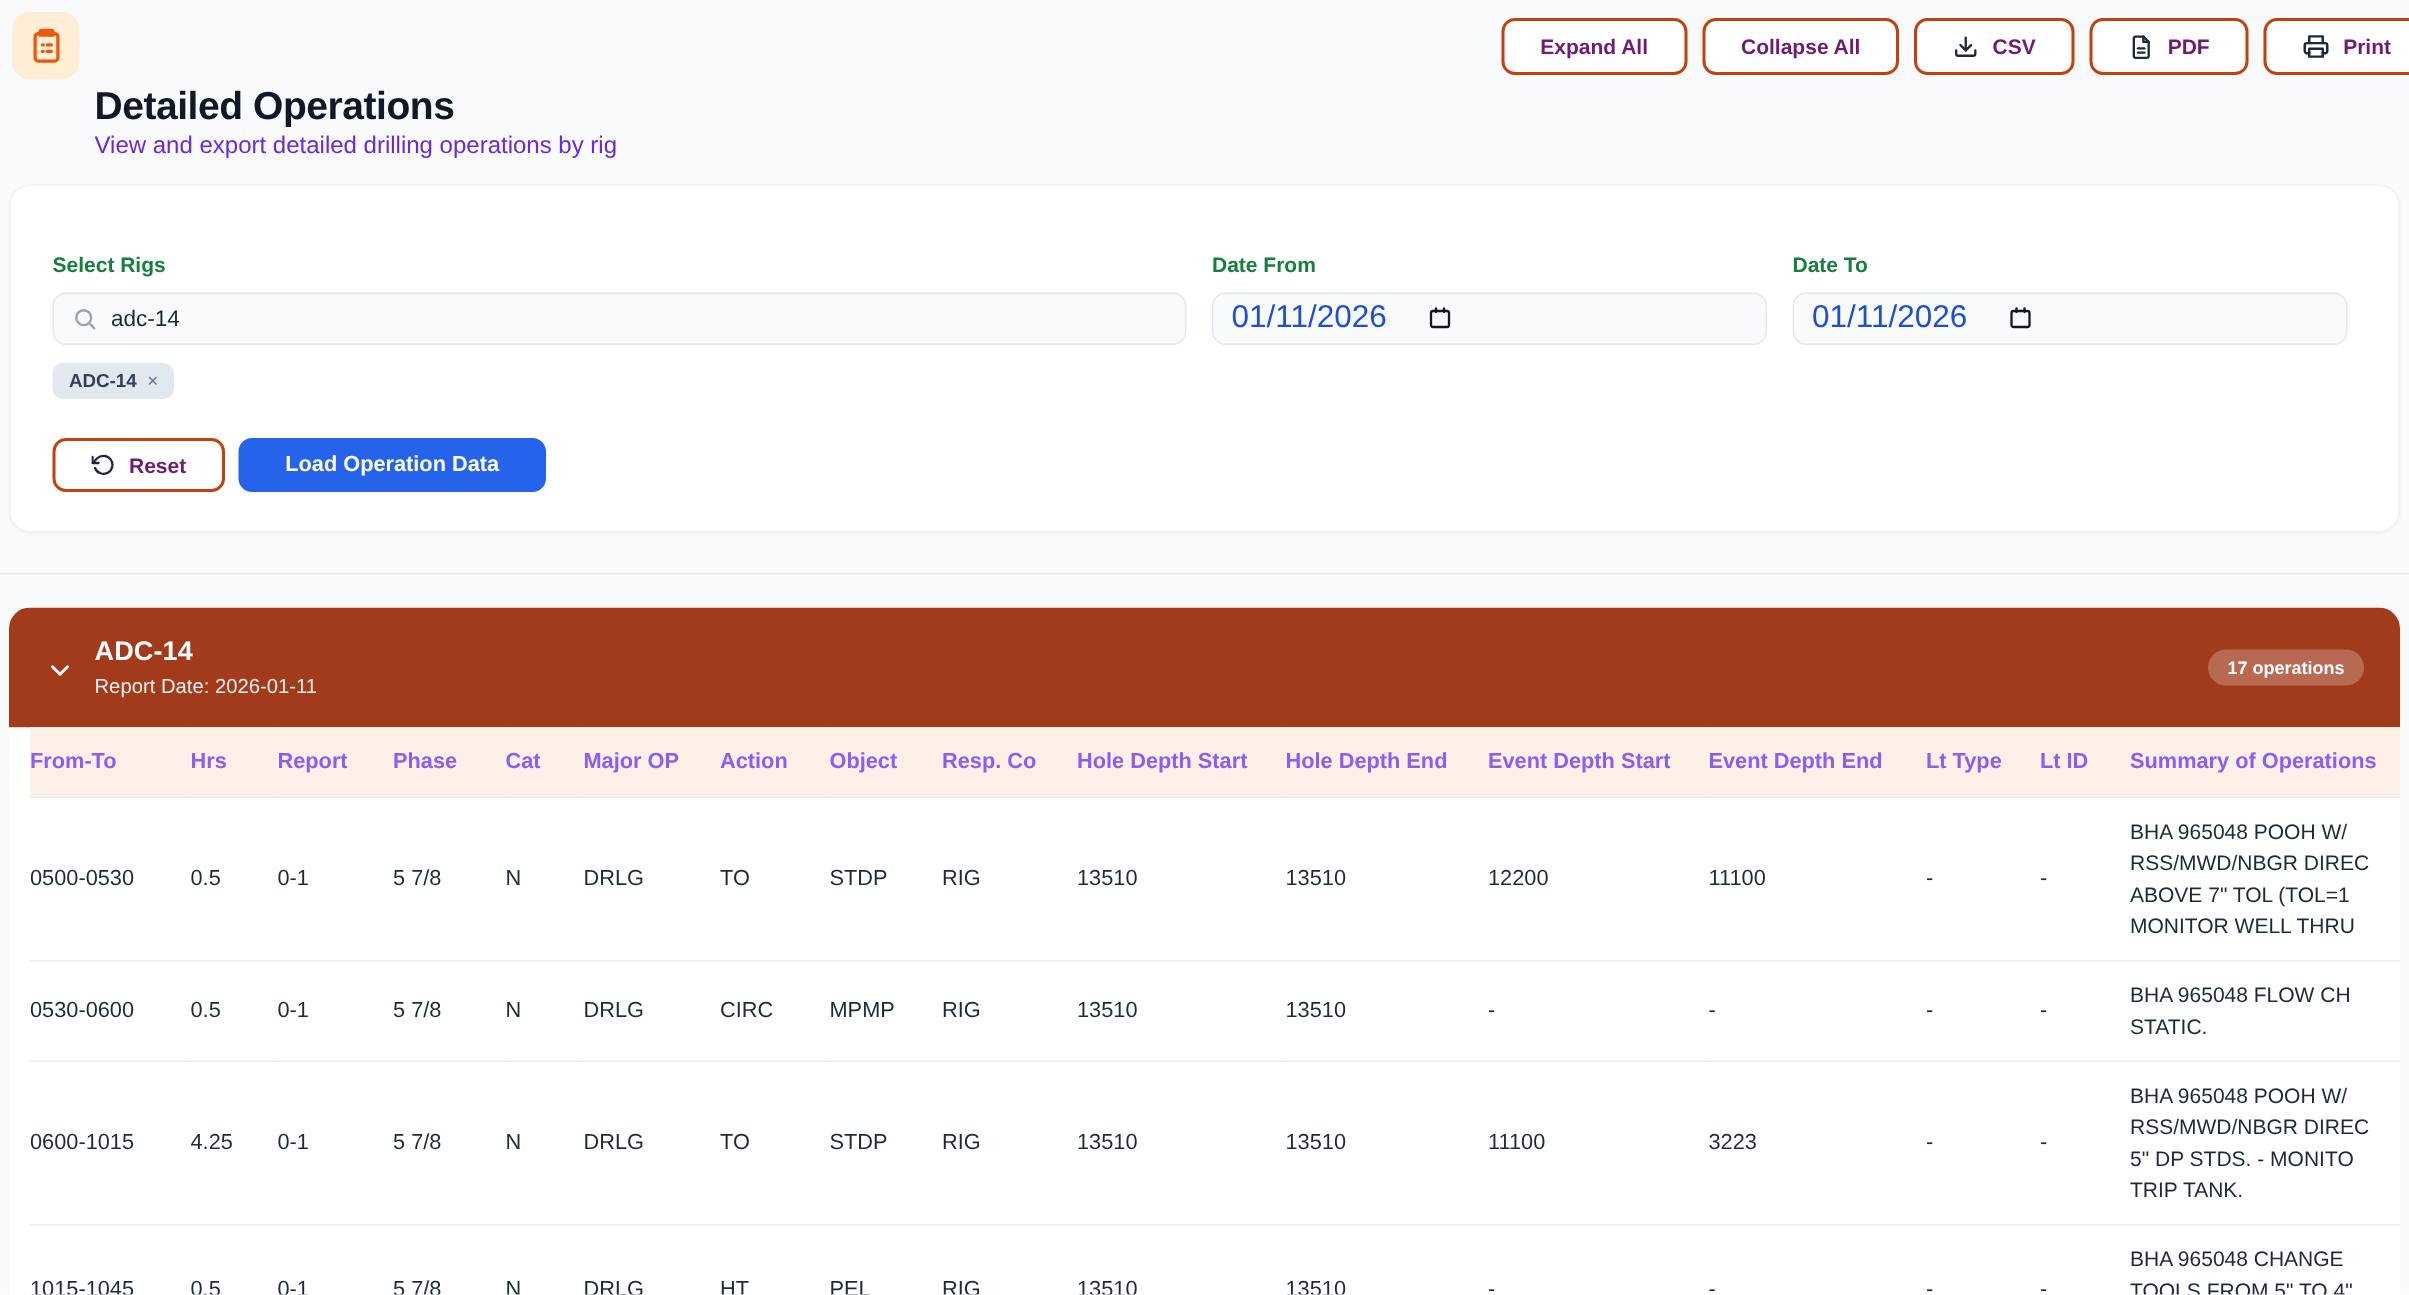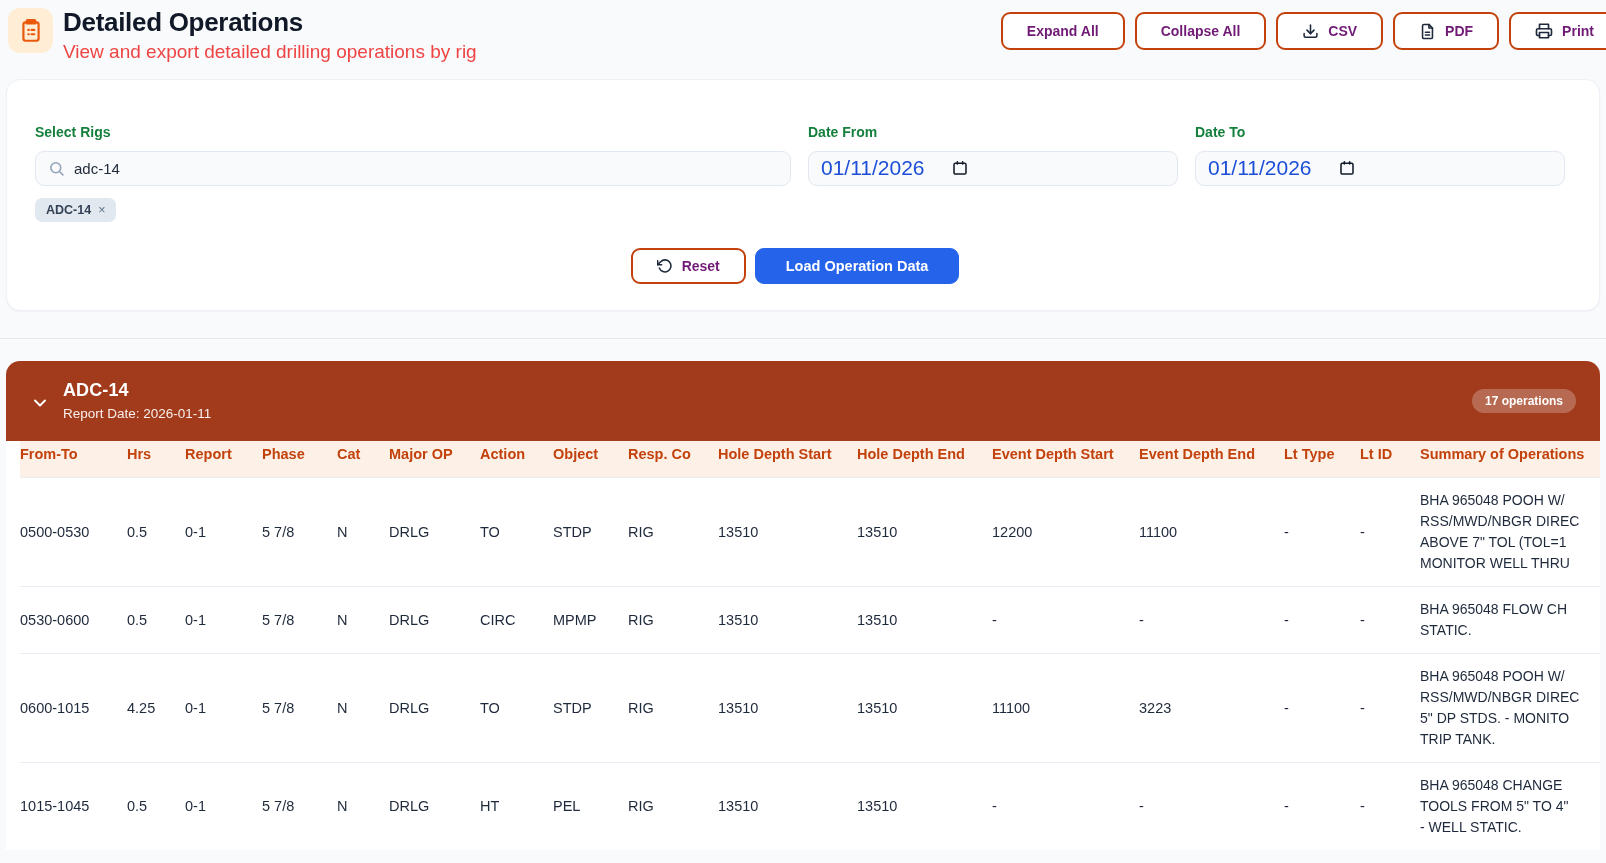--- a/index.html
+++ b/index.html
@@ -12,22 +12,22 @@
   svg { display: block; }
 
   
   .page-header { display: flex; align-items: flex-start; padding: 8px 0 0 8px; }
   .title-group { display: flex; gap: 10px; align-items: flex-start; }
   .app-icon-box {
     width: 45px; height: 45px; border-radius: 12px; background: #ffedd5;
     display: flex; align-items: center; justify-content: center; flex: 0 0 auto;
     color: #ea580c;
   }
-  .page-title { font-size: 26px; font-weight: 800; letter-spacing: -0.3px; color: #111827; line-height: 1.15; }
-  .page-subtitle { font-size: 19px; color: #ef4444; margin-top: 3px; }
+  .page-title { font-size: 26px; font-weight: 800; letter-spacing: -0.3px; color: #111827; line-height: 1.15; margin-top: 48px; }
+  .page-subtitle { font-size: 16px; color: #6d28d9; margin-top: 3px; }
   .toolbar { margin-left: auto; display: flex; gap: 10px; margin-top: 4px; margin-right: -14px; }
   .btn {
     display: inline-flex; align-items: center; gap: 9px; white-space: nowrap;
     background: #ffffff; border: 2px solid #c2410c; border-radius: 9px;
     padding: 8px 24px; font-size: 14px; font-weight: 600; color: #701a75;
     font-family: inherit; cursor: pointer;
   }
   .btn svg { color: #1e293b; }
 
   
@@ -54,21 +54,21 @@
   .search-icon { color: #94a3b8; }
   .date-value { font-size: 21px; color: #1d4ed8; }
   .date-shell svg { margin-left: 18px; color: #111827; }
   .chip-row { margin-top: 12px; display: flex; gap: 8px; }
   .chip {
     display: inline-flex; align-items: center; gap: 7px;
     background: #e2e8f0; border-radius: 7px; padding: 5px 11px;
     font-size: 12.5px; font-weight: 700; color: #334155;
   }
   .chip .x { color: #64748b; cursor: pointer; font-weight: 400; }
-  .filters-actions { display: flex; justify-content: center; gap: 9px; margin-top: 26px; }
+  .filters-actions { display: flex; justify-content: flex-start; gap: 9px; margin-top: 26px; }
   .btn-primary {
     display: inline-flex; align-items: center; background: #2563eb; color: #ffffff;
     border: 1px solid #2563eb; border-radius: 9px; padding: 9px 30px;
     font-size: 14.5px; font-weight: 600; font-family: inherit; cursor: pointer;
   }
   .divider { height: 1px; background: #e5e9ef; margin-top: 27px; }
 
   
   .rig-card { margin-top: 22px; border-radius: 14px 14px 0 0; overflow: hidden; border: 0; box-shadow: none; }
   .rig-header {
@@ -80,22 +80,22 @@
   .rig-date { font-size: 13.5px; color: rgba(255,255,255,0.92); margin-top: 5px; }
   .ops-pill {
     margin-left: auto; background: rgba(255,255,255,0.24); border-radius: 999px;
     padding: 5px 13px; font-size: 12px; font-weight: 700; white-space: nowrap;
   }
 
   
   .table-wrap { background: #ffffff; }
   table { border-collapse: collapse; table-layout: fixed; width: 1706px; margin-left: 14px; }
   thead th {
-    background: #fdf1e7; color: #c2410c; font-size: 14.5px; font-weight: 700;
-    text-align: left; padding: 5px 6px 15px 0; white-space: nowrap;
+    background: #fdf1e7; color: #8b5cf6; font-size: 14.5px; font-weight: 700;
+    text-align: left; padding: 15px 6px 15px 0; white-space: nowrap;
   }
   thead { background: #fdf1e7; } 
   tbody td {
     font-size: 14.5px; color: #1e293b; padding: 14px 6px 14px 0;
     vertical-align: middle; white-space: nowrap;
   }
   tbody tr { border-top: 1px solid #e8edf3; }
   td.summary { font-size: 14px; line-height: 21px; padding-top: 12px; padding-bottom: 12px; }
   td.summary div { white-space: nowrap; }
 </style>

